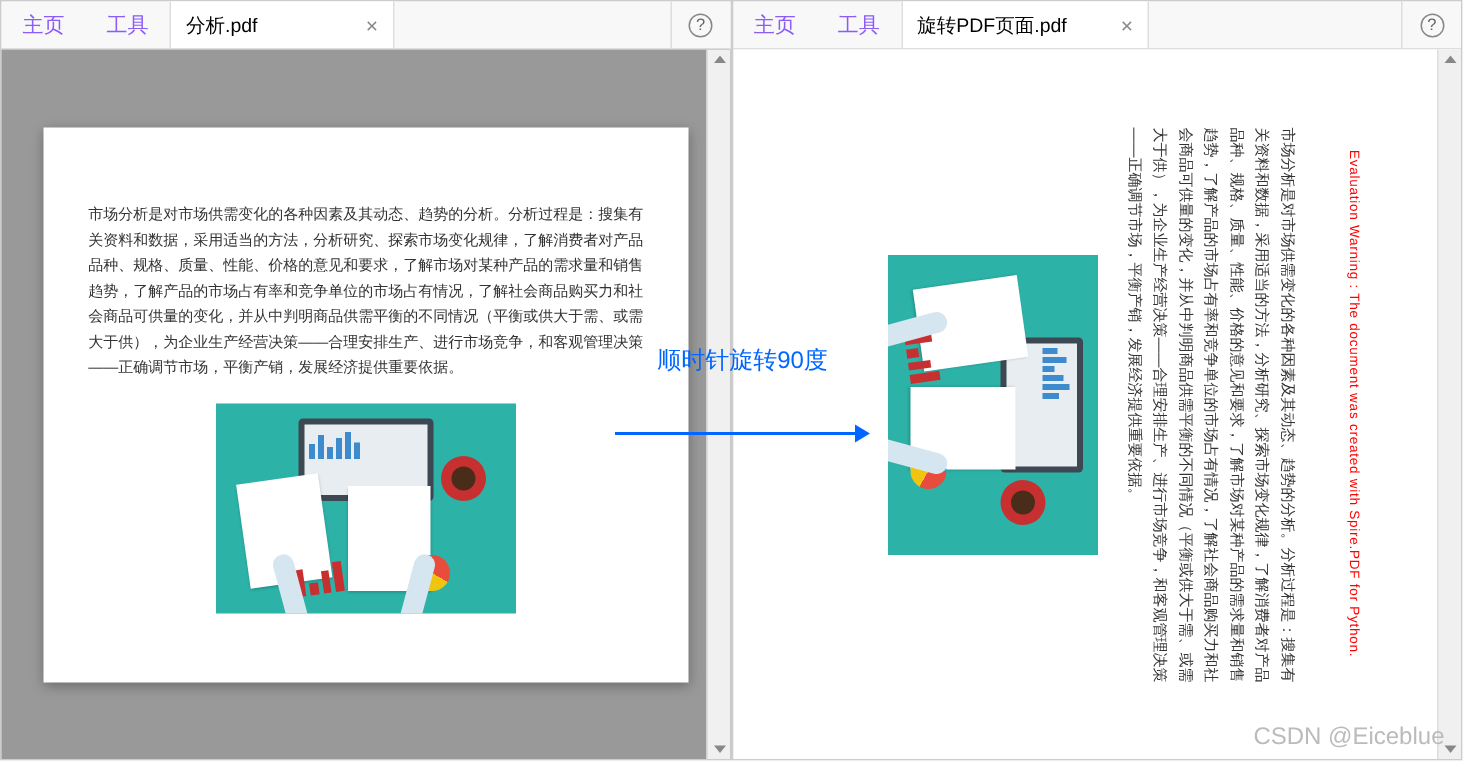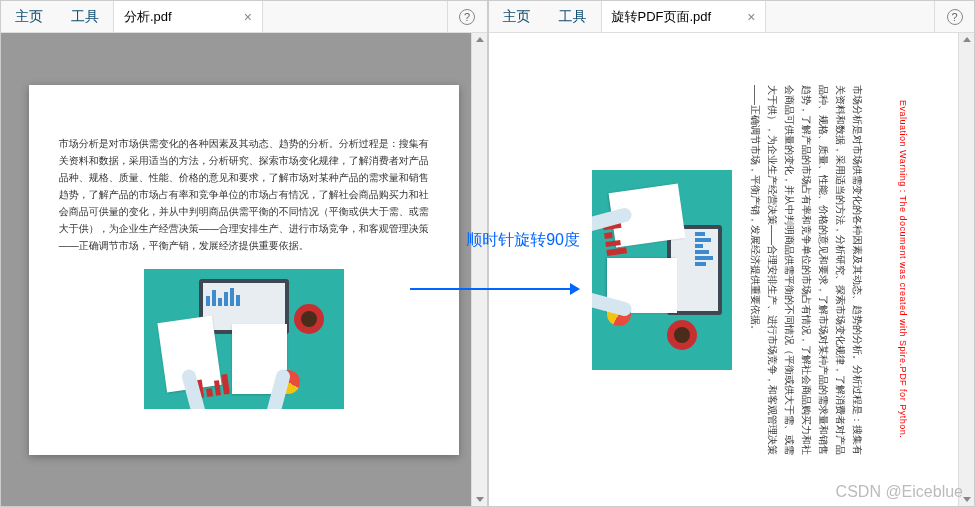--- a/index.html
+++ b/index.html
@@ -27,21 +27,21 @@
     .toolbar {
       height: 32px;
       background: #f8f8f8;
       border-bottom: 1px solid #ddd;
       display: flex;
       align-items: stretch;
     }
     .menu-item {
       padding: 6px 14px;
       font-size: 14px;
-      color: #0c4a6e;
+      color: #8b5cf6;
       cursor: pointer;
       display: flex;
       align-items: center;
     }
     .tab {
       background: #fff;
       border-left: 1px solid #ddd;
       border-right: 1px solid #ddd;
       padding: 6px 10px;
       font-size: 13px;
@@ -216,21 +216,21 @@
     .ill-screen-chart span:nth-child(5){height:18px}
     .ill-screen-chart span:nth-child(6){height:11px}
 
     .arrow-label {
       position: absolute;
       top: 230px;
       left: 410px;
       z-index: 50;
       display: flex;
       flex-direction: column;
-      align-items: flex-end;
+      align-items: center;
       pointer-events: none;
       gap: 24px;
     }
     .arrow-text {
       color: #0066ff;
       font-size: 16px;
       font-weight: 500;
       margin-bottom: 4px;
     }
     .arrow-svg {

